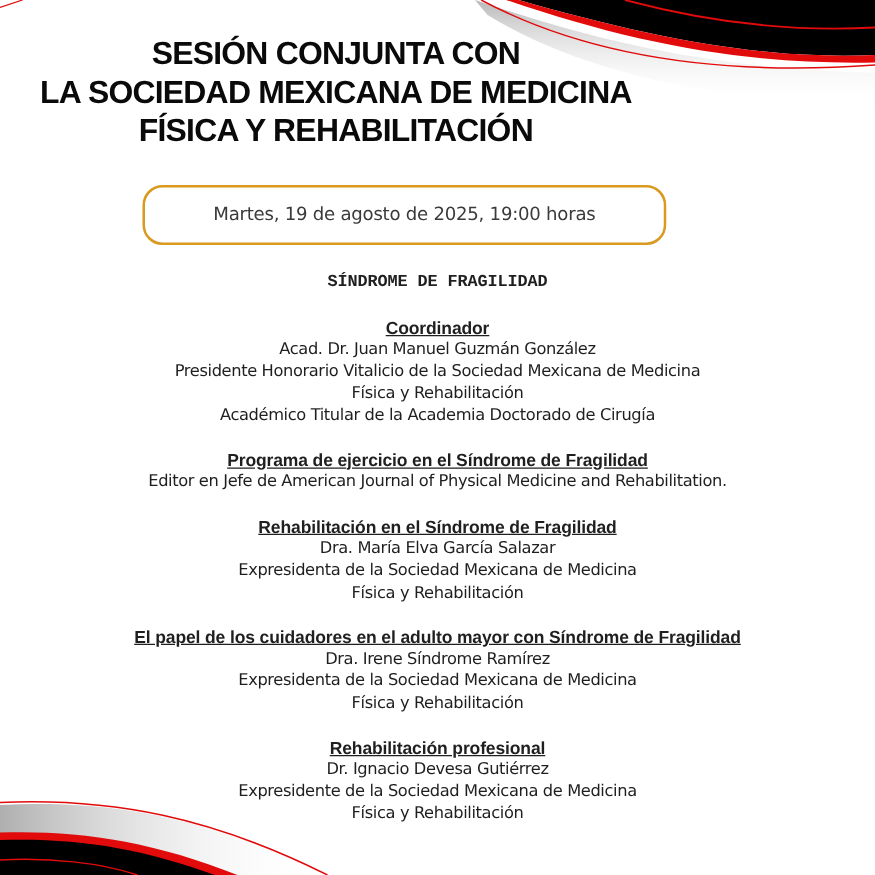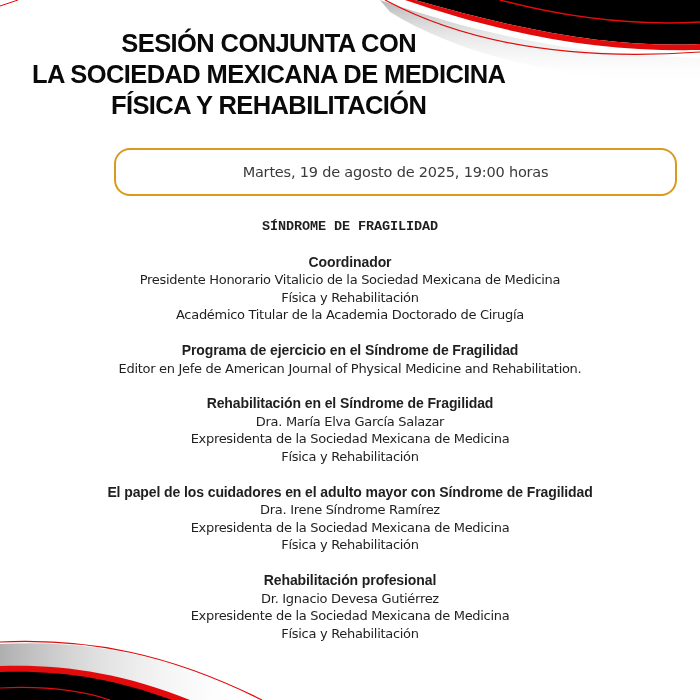--- a/index.html
+++ b/index.html
@@ -42,21 +42,21 @@
       line-height: 31px;
       letter-spacing: -0.6px;
       color: #0a0a0a;
       text-align: center;
     }
     .title span { display: block; }
     .date-box {
       position: absolute;
       left: 114px;
       top: 148px;
-      width: 563px;
+      width: 419px;
       height: 48px;
       box-sizing: border-box;
       border: 2px solid #d99a1f;
       border-radius: 16px;
       display: flex;
       align-items: center;
       justify-content: center;
       font-family: "DejaVu Sans", sans-serif;
       font-size: 14.5px;
       color: #3a3a3a;
@@ -83,20 +83,21 @@
       margin-top: 2px;
     }
     .block {
       margin-bottom: 18px;
     }
     .block-heading {
       font-weight: 700;
       font-family: "Liberation Sans", sans-serif;
       font-size: 14px;
       letter-spacing: -0.1px;
+      text-decoration: underline;
     }
     .line { display: block; }
   </style>
 </head>
 <body>
 
 <svg class="swoosh-top" viewBox="0 0 700 90" preserveAspectRatio="none">
   <defs>
     <linearGradient id="shadeTop" x1="0" y1="0" x2="0" y2="1">
       <stop offset="0" stop-color="#9a9a9a" stop-opacity="0.7"></stop>
@@ -139,20 +140,21 @@
 
 <div class="date-box">
   <span>Martes, 19 de agosto de 2025, 19:00 horas</span>
 </div>
 
 <div class="content">
   <div class="section-title">SÍNDROME DE FRAGILIDAD</div>
 
   <div class="block">
     <div class="block-heading">Coordinador</div>
+    <span class="line">Acad. Dr. Juan Manuel Guzmán González</span>
     <span class="line">Presidente Honorario Vitalicio de la Sociedad Mexicana de Medicina</span>
     <span class="line">Física y Rehabilitación</span>
     <span class="line">Académico Titular de la Academia Doctorado de Cirugía</span>
   </div>
 
   <div class="block">
     <div class="block-heading">Programa de ejercicio en el Síndrome de Fragilidad</div>
     <span class="line">Editor en Jefe de American Journal of Physical Medicine and Rehabilitation.</span>
   </div>
 

